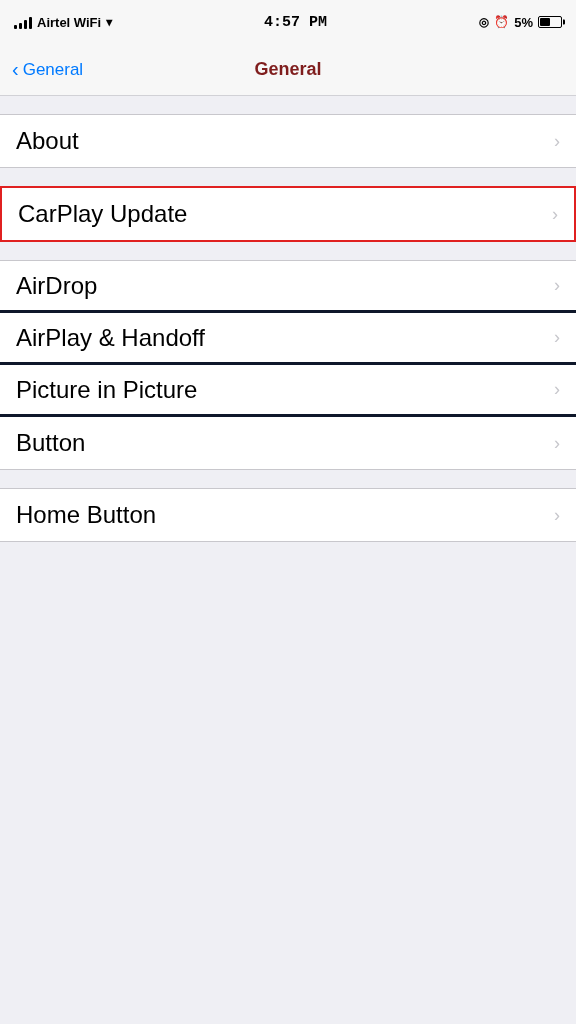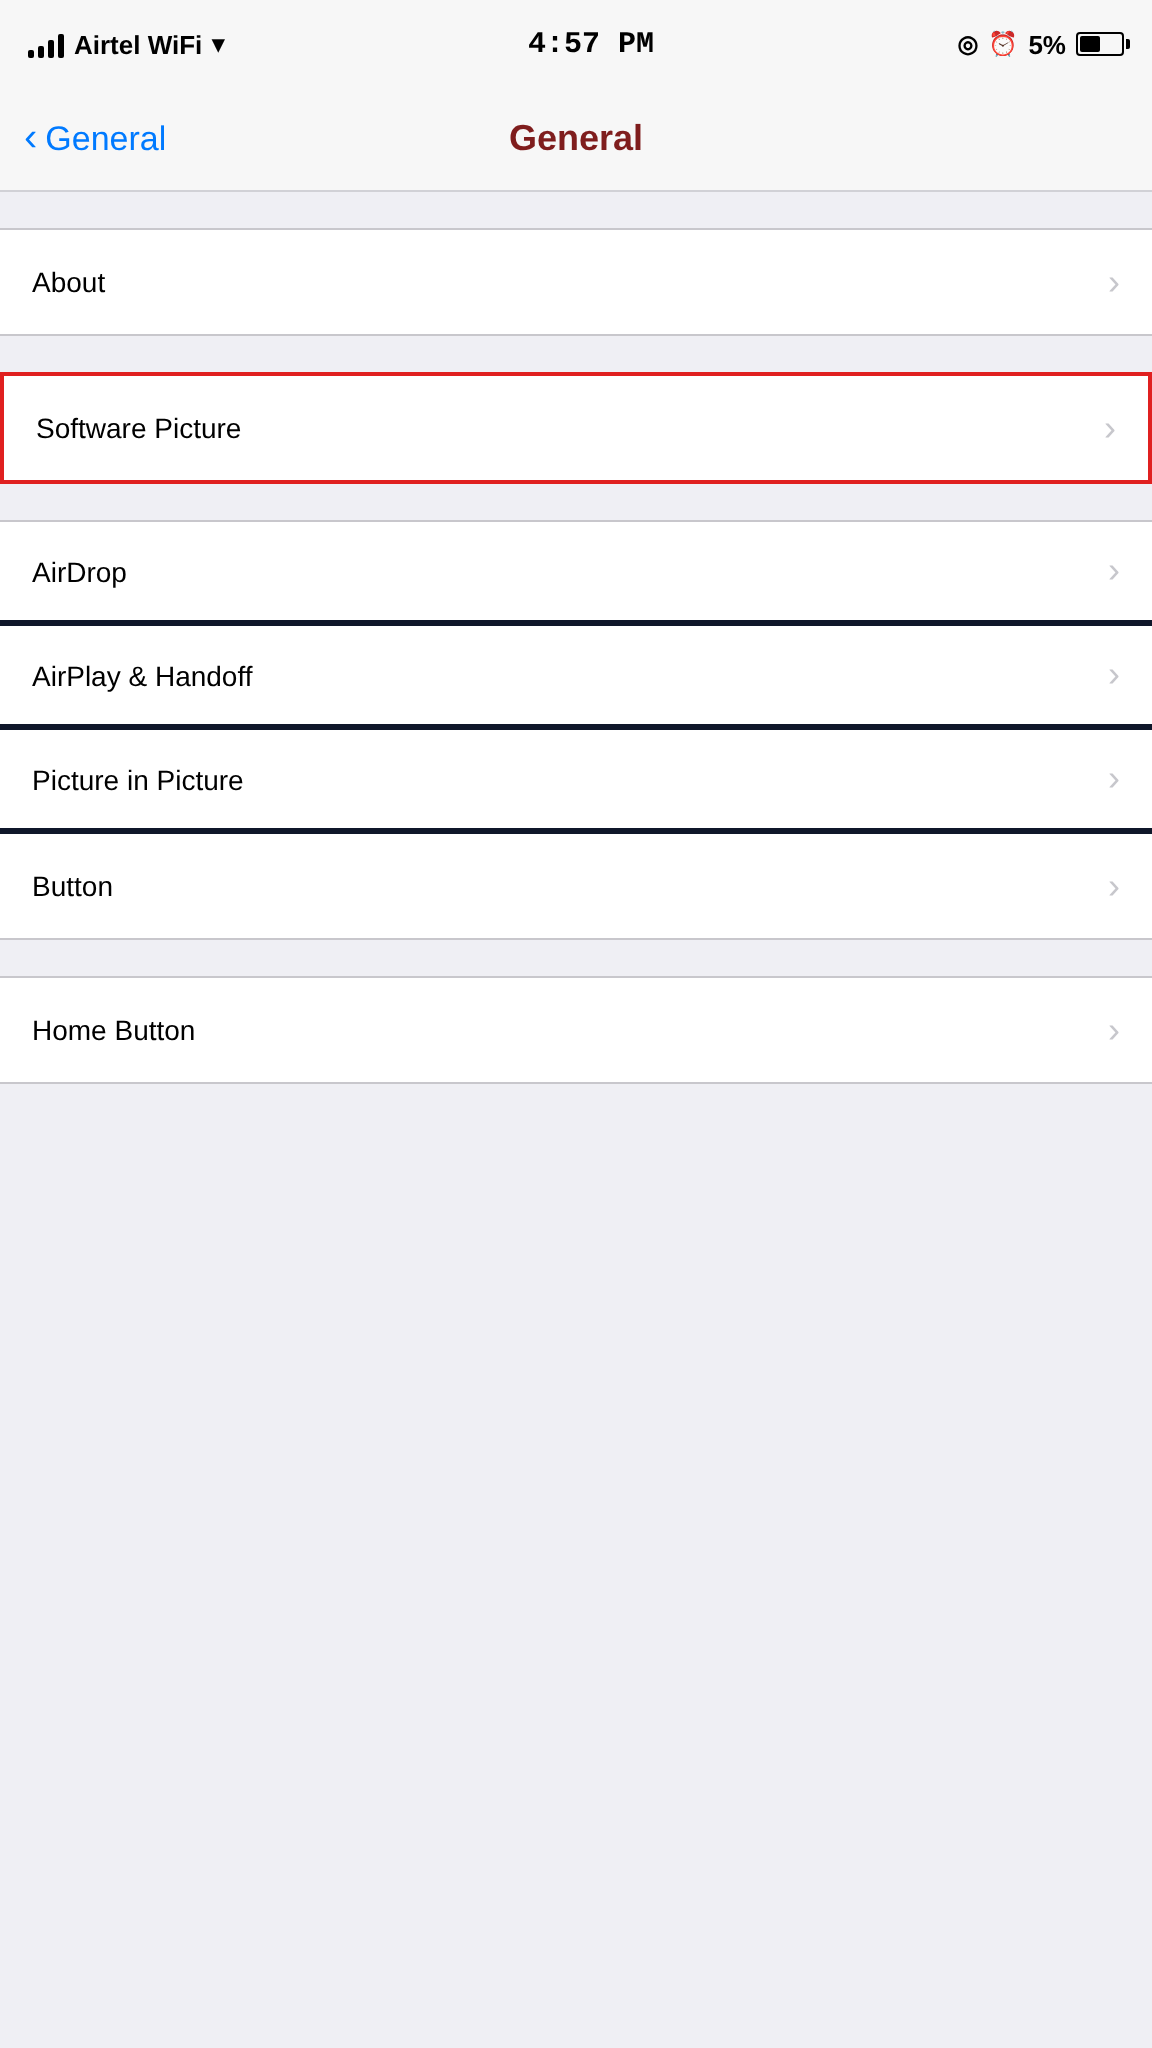--- a/index.html
+++ b/index.html
@@ -163,21 +163,21 @@
       border-bottom: 3px solid #0f172a;
       cursor: pointer;
       position: relative;
     }
 
     .list-item:last-child {
       border-bottom: none;
     }
 
     .list-item-label {
-      font-size: 14px;
+      font-size: 24px;
       color: #000;
       font-weight: 400;
       text-align: right;
     }
 
     .chevron-right {
       color: #c7c7cc;
       font-size: 18px;
       font-weight: 300;
     }
@@ -221,21 +221,21 @@
 
   <div class="section-group">
     <div class="list-item">
       <span class="list-item-label">About</span>
       <span class="chevron-right">›</span>
     </div>
   </div>
 
   <div class="section-group highlighted">
     <div class="list-item">
-      <span class="list-item-label">Software Picture</span>
+      <span class="list-item-label">CarPlay Update</span>
       <span class="chevron-right">›</span>
     </div>
   </div>
 
   <div class="section-group">
     <div class="list-item">
       <span class="list-item-label">AirDrop</span>
       <span class="chevron-right">›</span>
     </div>
     <div class="list-item">

